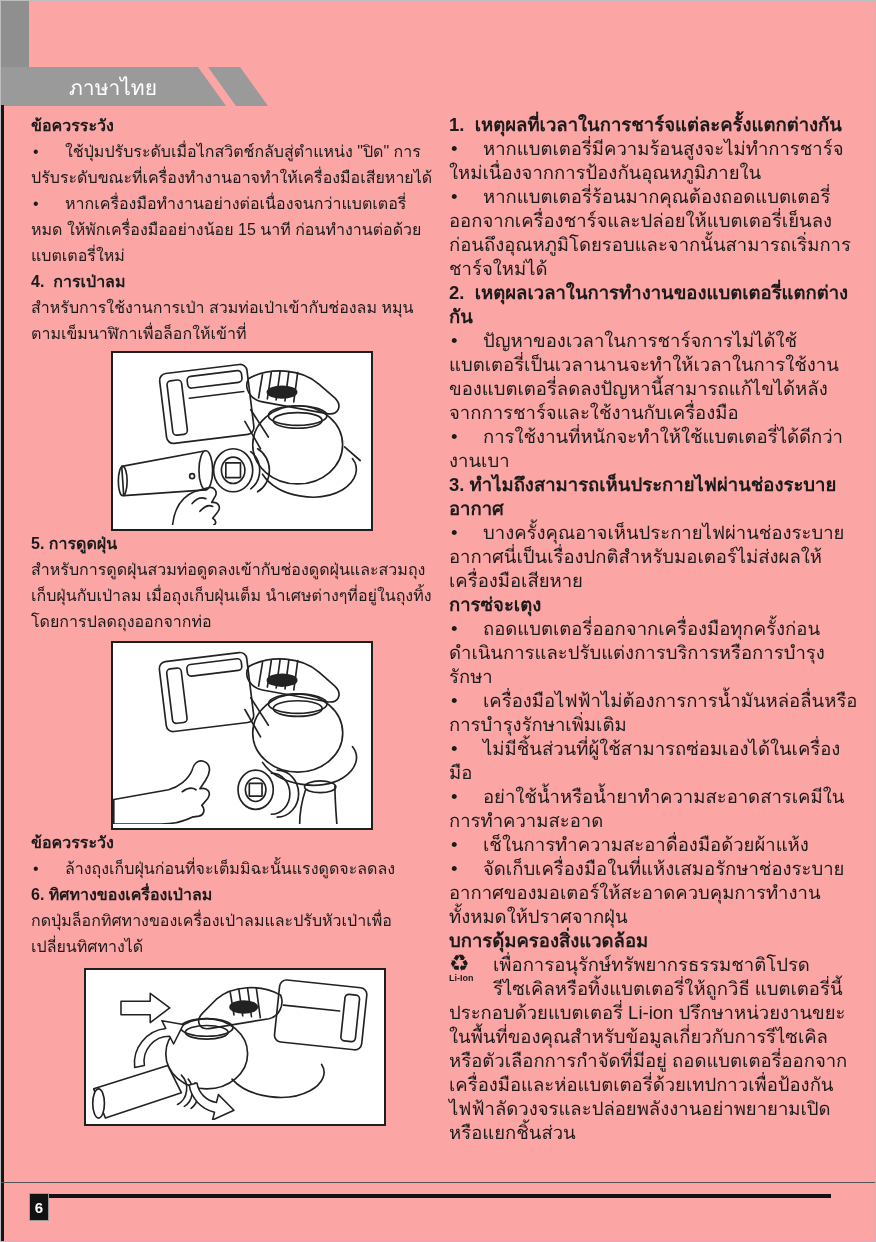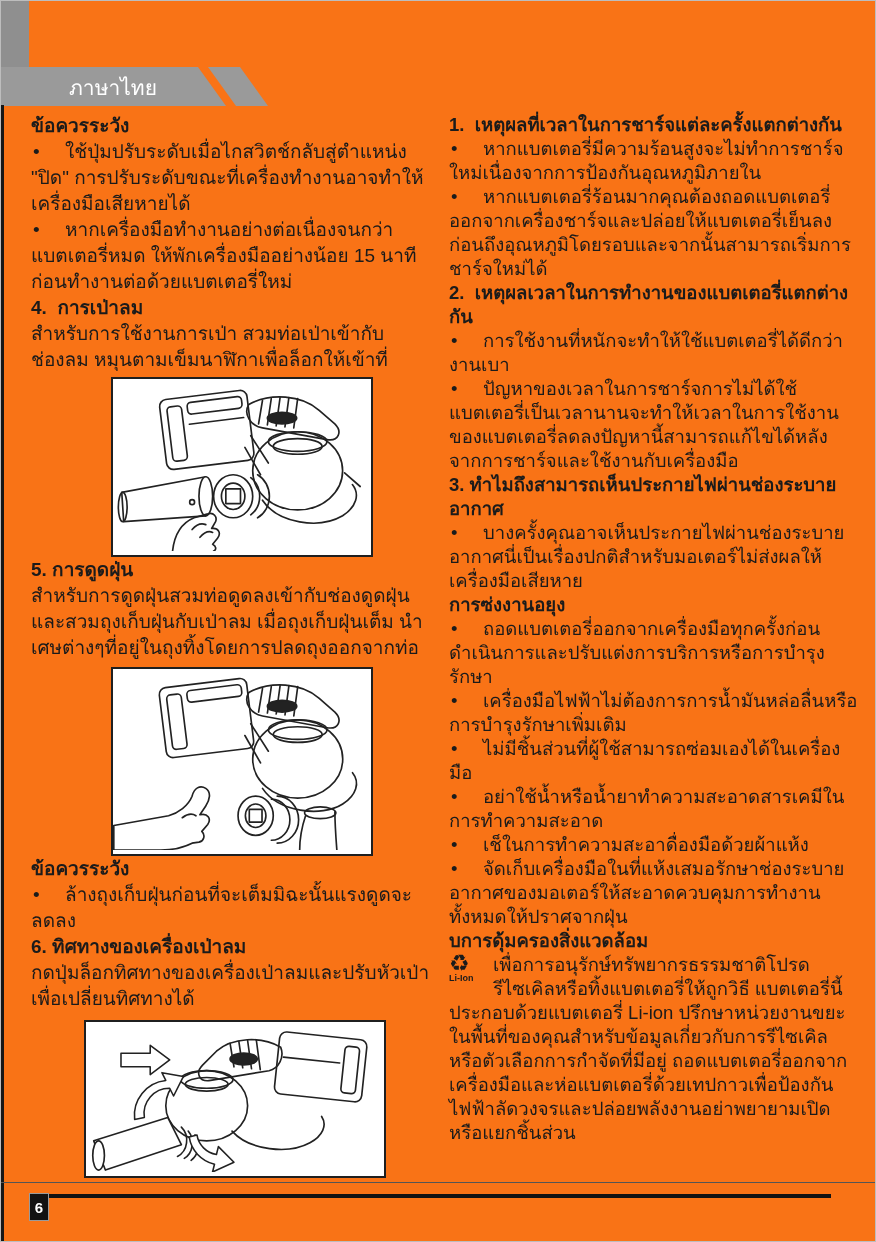--- a/index.html
+++ b/index.html
@@ -1,35 +1,35 @@
 <!DOCTYPE html>
 <html><head>
 <meta charset="utf-8">
 <style>
   html,body{margin:0;padding:0;background:#ffffff;}
   .page{
-    position:relative; width:876px; height:1242px; background:#f97316;
+    position:relative; width:876px; height:1242px; background:#fca5a5;
     font-family:"Liberation Sans", sans-serif; color:#1b1b1b;
     border:1px solid #bdbdbd; box-sizing:border-box; overflow:hidden;
   }
   
   .corner-block{position:absolute;left:0;top:0;width:28px;height:104px;background:#8f8f8f;}
   .banner{position:absolute;left:0;top:66px;width:290px;height:39px;}
   .left-rule{position:absolute;left:0;top:104px;width:3px;height:1138px;background:#161616;}
   
   .footer-hairline{position:absolute;left:0;top:1181px;width:876px;height:1px;background:#555;}
   .footer-rule{position:absolute;left:29px;top:1193px;width:801px;height:4px;background:#121212;}
   .page-num{
     position:absolute;left:29px;top:1193px;width:18px;height:26px;background:#121212;
     outline:1px solid #9a9a9a;color:#fff;font-size:15px;font-weight:bold;
     display:flex;align-items:center;justify-content:center;
   }
   
   .col{position:absolute;top:112px;}
-  .col-l{left:30px;width:402px;font-size:19px;line-height:26px;}
+  .col-l{left:30px;width:402px;font-size:16px;line-height:26px;}
   .col-r{left:448px;width:410px;font-size:18.5px;line-height:24px;}
   .col p,.col .h{margin:0;overflow-wrap:break-word;}
   .h{font-weight:bold;}
   p.bullet{position:relative;text-indent:34px;}
   p.bullet::before{content:"\2022";position:absolute;left:2px;top:0;text-indent:0;}
   
   .mt16{margin-top:16px;} .mt18{margin-top:18px;} .mt8{margin-top:8px;}
   .mt6{margin-top:6px;} .mt4{margin-top:4px;}
   
   .fig{border:2px solid #1f1f1f;background:#fff;}
@@ -179,27 +179,27 @@
     </div>
   </div>
 
   <div class="col col-r">
 
     <div class="h">1.&nbsp;&nbsp;เหตุผลที่เวลาในการชาร์จแต่ละครั้งแตกต่างกัน</div>
     <p class="bullet">หากแบตเตอรี่มีความร้อนสูงจะไม่ทำการชาร์จใหม่เนื่องจากการป้องกันอุณหภูมิภายใน</p>
     <p class="bullet">หากแบตเตอรี่ร้อนมากคุณต้องถอดแบตเตอรี่ออกจากเครื่องชาร์จและปล่อยให้แบตเตอรี่เย็นลงก่อนถึงอุณหภูมิโดยรอบและจากนั้นสามารถเริ่มการชาร์จใหม่ได้</p>
 
     <div class="h">2.&nbsp;&nbsp;เหตุผลเวลาในการทำงานของแบตเตอรี่แตกต่างกัน</div>
+    <p class="bullet">ปัญหาของเวลาในการชาร์จการไม่ได้ใช้แบตเตอรี่เป็นเวลานานจะทำให้เวลาในการใช้งานของแบตเตอรี่ลดลงปัญหานี้สามารถแก้ไขได้หลังจากการชาร์จและใช้งานกับเครื่องมือ</p>
     <p class="bullet">การใช้งานที่หนักจะทำให้ใช้แบตเตอรี่ได้ดีกว่างานเบา</p>
-    <p class="bullet">ปัญหาของเวลาในการชาร์จการไม่ได้ใช้แบตเตอรี่เป็นเวลานานจะทำให้เวลาในการใช้งานของแบตเตอรี่ลดลงปัญหานี้สามารถแก้ไขได้หลังจากการชาร์จและใช้งานกับเครื่องมือ</p>
 
     <div class="h">3.&nbsp;ทำไมถึงสามารถเห็นประกายไฟผ่านช่องระบายอากาศ</div>
     <p class="bullet">บางครั้งคุณอาจเห็นประกายไฟผ่านช่องระบายอากาศนี่เป็นเรื่องปกติสำหรับมอเตอร์ไม่ส่งผลให้เครื่องมือเสียหาย</p>
 
-    <div class="h mt6">การซ่งงานอยุง</div>
+    <div class="h mt6">การซ่จะเตุง</div>
     <p class="bullet">ถอดแบตเตอรี่ออกจากเครื่องมือทุกครั้งก่อนดำเนินการและปรับแต่งการบริการหรือการบำรุงรักษา</p>
     <p class="bullet">เครื่องมือไฟฟ้าไม่ต้องการการน้ำมันหล่อลื่นหรือการบำรุงรักษาเพิ่มเติม</p>
     <p class="bullet">ไม่มีชิ้นส่วนที่ผู้ใช้สามารถซ่อมเองได้ในเครื่องมือ</p>
     <p class="bullet">อย่าใช้น้ำหรือน้ำยาทำความสะอาดสารเคมีในการทำความสะอาด</p>
     <p class="bullet">เช็ในการทำความสะอาดื่องมือด้วยผ้าแห้ง</p>
     <p class="bullet">จัดเก็บเครื่องมือในที่แห้งเสมอรักษาช่องระบายอากาศของมอเตอร์ให้สะอาดควบคุมการทำงานทั้งหมดให้ปราศจากฝุ่น</p>
 
     <div class="h">บการดุ้มครองสิ่งแวดล้อม</div>
 
     <p>

